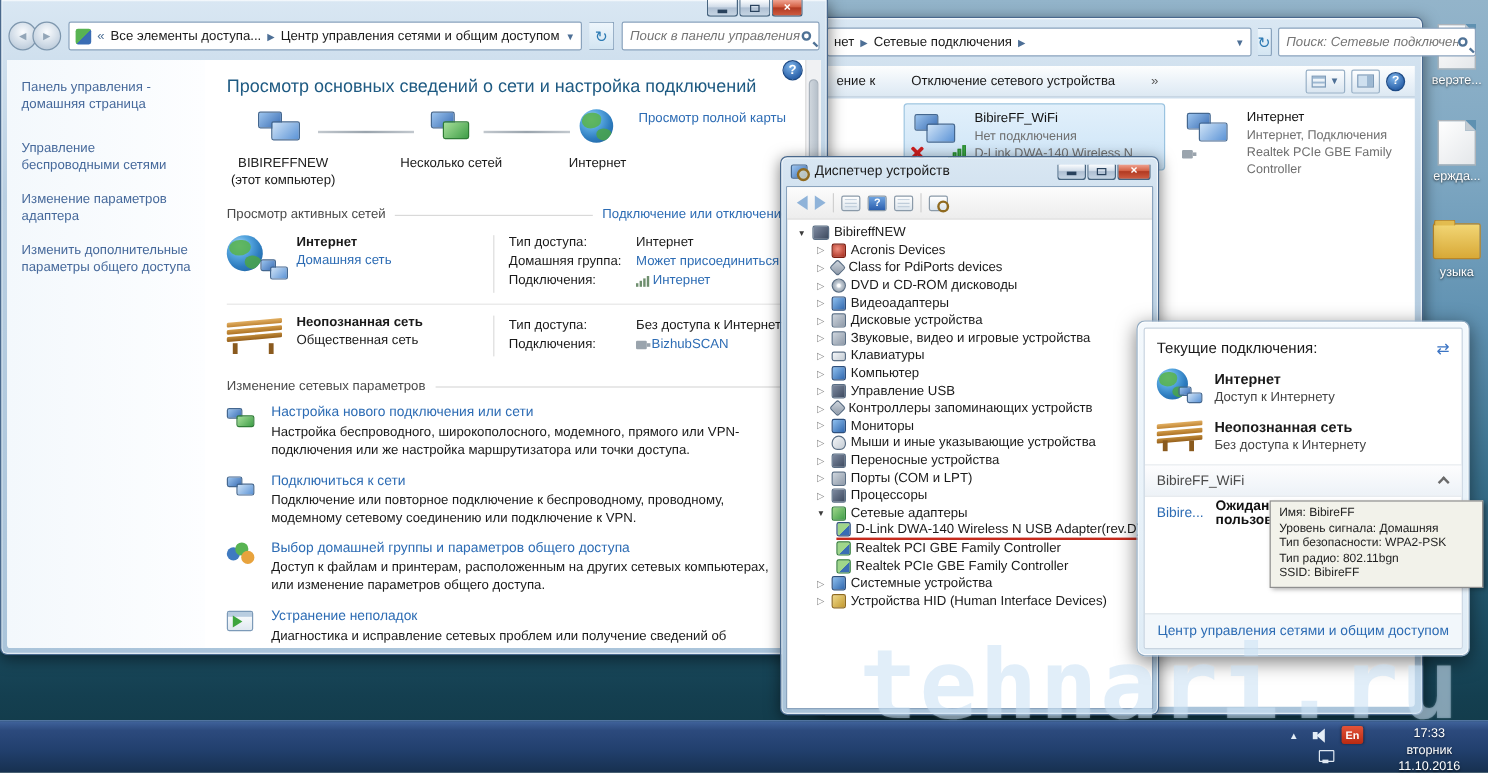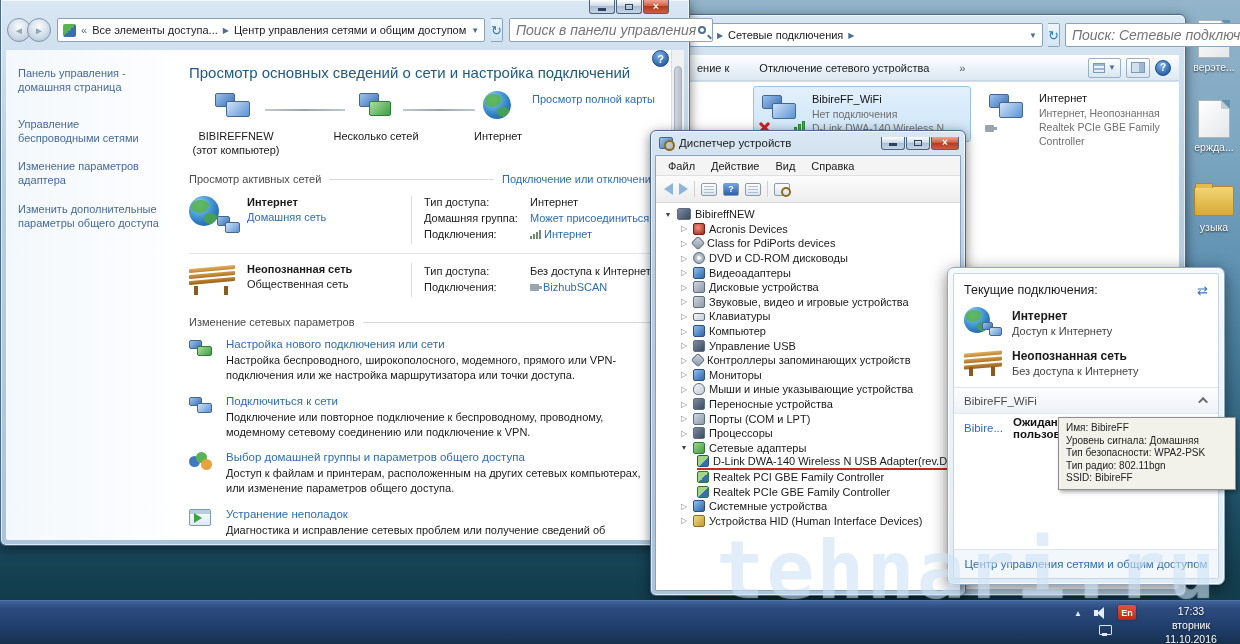--- a/index.html
+++ b/index.html
@@ -19,21 +19,21 @@
   .gmin { width:8px; height:3px; background:#29425d; margin-top:5px; }
   .gmax { width:8px; height:6px; border:1px solid #29425d; background:transparent; }
 
   .navbar-box { background:#fff; border:1px solid #8aa3bd; border-radius:2px; height:24px; display:flex; align-items:center; padding:0 5px; gap:5px; }
   .crumb { font-size:11px; color:#1a1a1a; white-space:nowrap; }
   .crumb-sep { color:#4d6f96; font-size:8px; }
   .dd { color:#4d6f96; font-size:8px; margin-left:auto; }
   .refresh-btn { width:24px; height:24px; border:1px solid #8aa3bd; border-left:none; border-radius:0 2px 2px 0;
     background:linear-gradient(180deg,#eef6fc,#d3e5f2); color:#2e7bb4; font-size:13px; display:flex; align-items:center; justify-content:center; cursor:pointer; }
   .searchbox { background:#fff; border:1px solid #8aa3bd; border-radius:2px; height:24px; display:flex; align-items:center; padding:0 6px; }
-  .searchbox input { border:none; outline:none; flex:1; font-family:"Liberation Sans",sans-serif; font-size:14px; font-style:italic; color:#777; background:transparent; min-width:0; }
+  .searchbox input { border:none; outline:none; flex:1; font-family:"Liberation Sans",sans-serif; font-size:11px; font-style:italic; color:#777; background:transparent; min-width:0; }
   .mag { width:8px; height:8px; border:2px solid #4f7296; border-radius:50%; position:relative; flex:none; }
   .mag::after { content:""; position:absolute; width:5px; height:2px; background:#4f7296; transform:rotate(45deg); left:7px; top:8px; }
   .navcircle { width:24px; height:24px; border-radius:50%; border:1px solid #7d96ad;
     background:radial-gradient(circle at 50% 35%,#fafcfe,#cdd9e5 60%,#aebfd0); color:#93a6b8; font-size:10px;
     display:flex; align-items:center; justify-content:center; cursor:pointer; }
   .navcircle + .navcircle { margin-left:-4px; }
 
   a.lnk { color:#2d6cb4; text-decoration:none; cursor:pointer; }
 
   
@@ -155,21 +155,21 @@
   .di.red { background:radial-gradient(circle at 40% 35%,#ef8f7f,#a32516); border-color:#7c1d10; }
   .di.disc { border-radius:50%; background:radial-gradient(circle,#fff 15%,#c2cbd4 35%,#808c99); }
   .di.dark { background:linear-gradient(135deg,#7e8aa0,#3d4a5f); }
   .di.green { background:linear-gradient(135deg,#9fd68a,#3f9e48); border-color:#2f7c36; }
   .di.gold { background:linear-gradient(135deg,#f0d98a,#c2992f); border-color:#8f6a1f; }
   .di.light { background:linear-gradient(135deg,#f4f6f8,#c4ccd4); }
   .lvl1 { padding-left:16px; } .lvl2 { padding-left:34px; }
   .dlink-wrap { display:inline-flex; align-items:center; gap:4px; border-bottom:2px solid #c52a1c; padding-bottom:1px; }
 
   
-  #flyout { position:absolute; left:947px; top:267px; width:278px; height:318px; z-index:5;
+  #flyout { position:absolute; left:947px; top:267px; width:278px; height:280px; z-index:5;
     background:linear-gradient(180deg,#f4f9fd,#dfecf6); border:1px solid #8fa8bf; border-radius:7px;
     box-shadow:0 4px 16px rgba(0,0,0,.5), inset 0 0 0 1px rgba(255,255,255,.8); padding:5px; }
   .fly-inner { background:#fff; border:1px solid #c8d4e0; height:100%; border-radius:2px; display:flex; flex-direction:column; overflow:hidden; }
   .fly-head { display:flex; align-items:flex-start; padding:9px 10px 4px; }
   .fly-head .txt { font-size:12.5px; color:#1a1a1a; }
   .fly-swap { margin-left:auto; color:#3b74c4; font-size:13px; cursor:pointer; }
   .fly-conn { display:flex; align-items:center; gap:10px; padding:5px 10px; }
   .fly-conn .nm { font-weight:bold; font-size:12px; margin-bottom:2px; }
   .fly-conn .st { color:#444; }
   .fly-div { border-top:1px solid #e1e6ec; margin-top:5px; }
@@ -292,21 +292,21 @@
       <div class="tile" style="left:292px; top:4px; width:204px; height:56px;">
         <div class="ticonbox">
           <div class="pcpair" style="width:40px;height:32px;">
             <i class="m1" style="width:20px;height:14px;left:2px;top:2px;"></i>
             <i class="m2" style="width:24px;height:16px;left:12px;top:10px;"></i>
           </div>
           <span class="plug" style="position:absolute; left:-2px; bottom:2px;"></span>
         </div>
         <div>
           <div class="tname">Интернет</div>
-          <div class="tsub">Интернет, Неопознанная</div>
+          <div class="tsub">Интернет, Подключения</div>
           <div class="tsub">Realtek PCIe GBE Family Controller</div>
         </div>
       </div>
     </div>
   </div>
 
   <div class="win" id="win-nsc">
     <div class="w1-btnrow capbtns">
       <div class="capbtn">
           <span class="gmin"></span>
@@ -502,26 +502,20 @@
         <span class="capbtn" style="height:13px;width:24px;">
             <span class="gmin" style="margin-top:4px;"></span>
           </span>
         <span class="capbtn" style="height:13px;width:24px;">
             <span class="gmax"></span>
           </span>
         <span class="capbtn close" style="height:13px;width:28px;">×</span>
       </span>
     </div>
     <div class="dm-inner">
-      <div class="dm-menu">
-        <span>Файл</span>
-        <span>Действие</span>
-        <span>Вид</span>
-        <span>Справка</span>
-      </div>
       <div class="dm-tools">
         <span class="tarrow back"></span>
         <span class="tarrow fwd"></span>
         <span class="tsep"></span>
         <span class="tbox grid"></span>
         <span class="tbox bluehelp">?</span>
         <span class="tbox grid"></span>
         <span class="tsep"></span>
         <span class="tbox scan"></span>
       </div>

